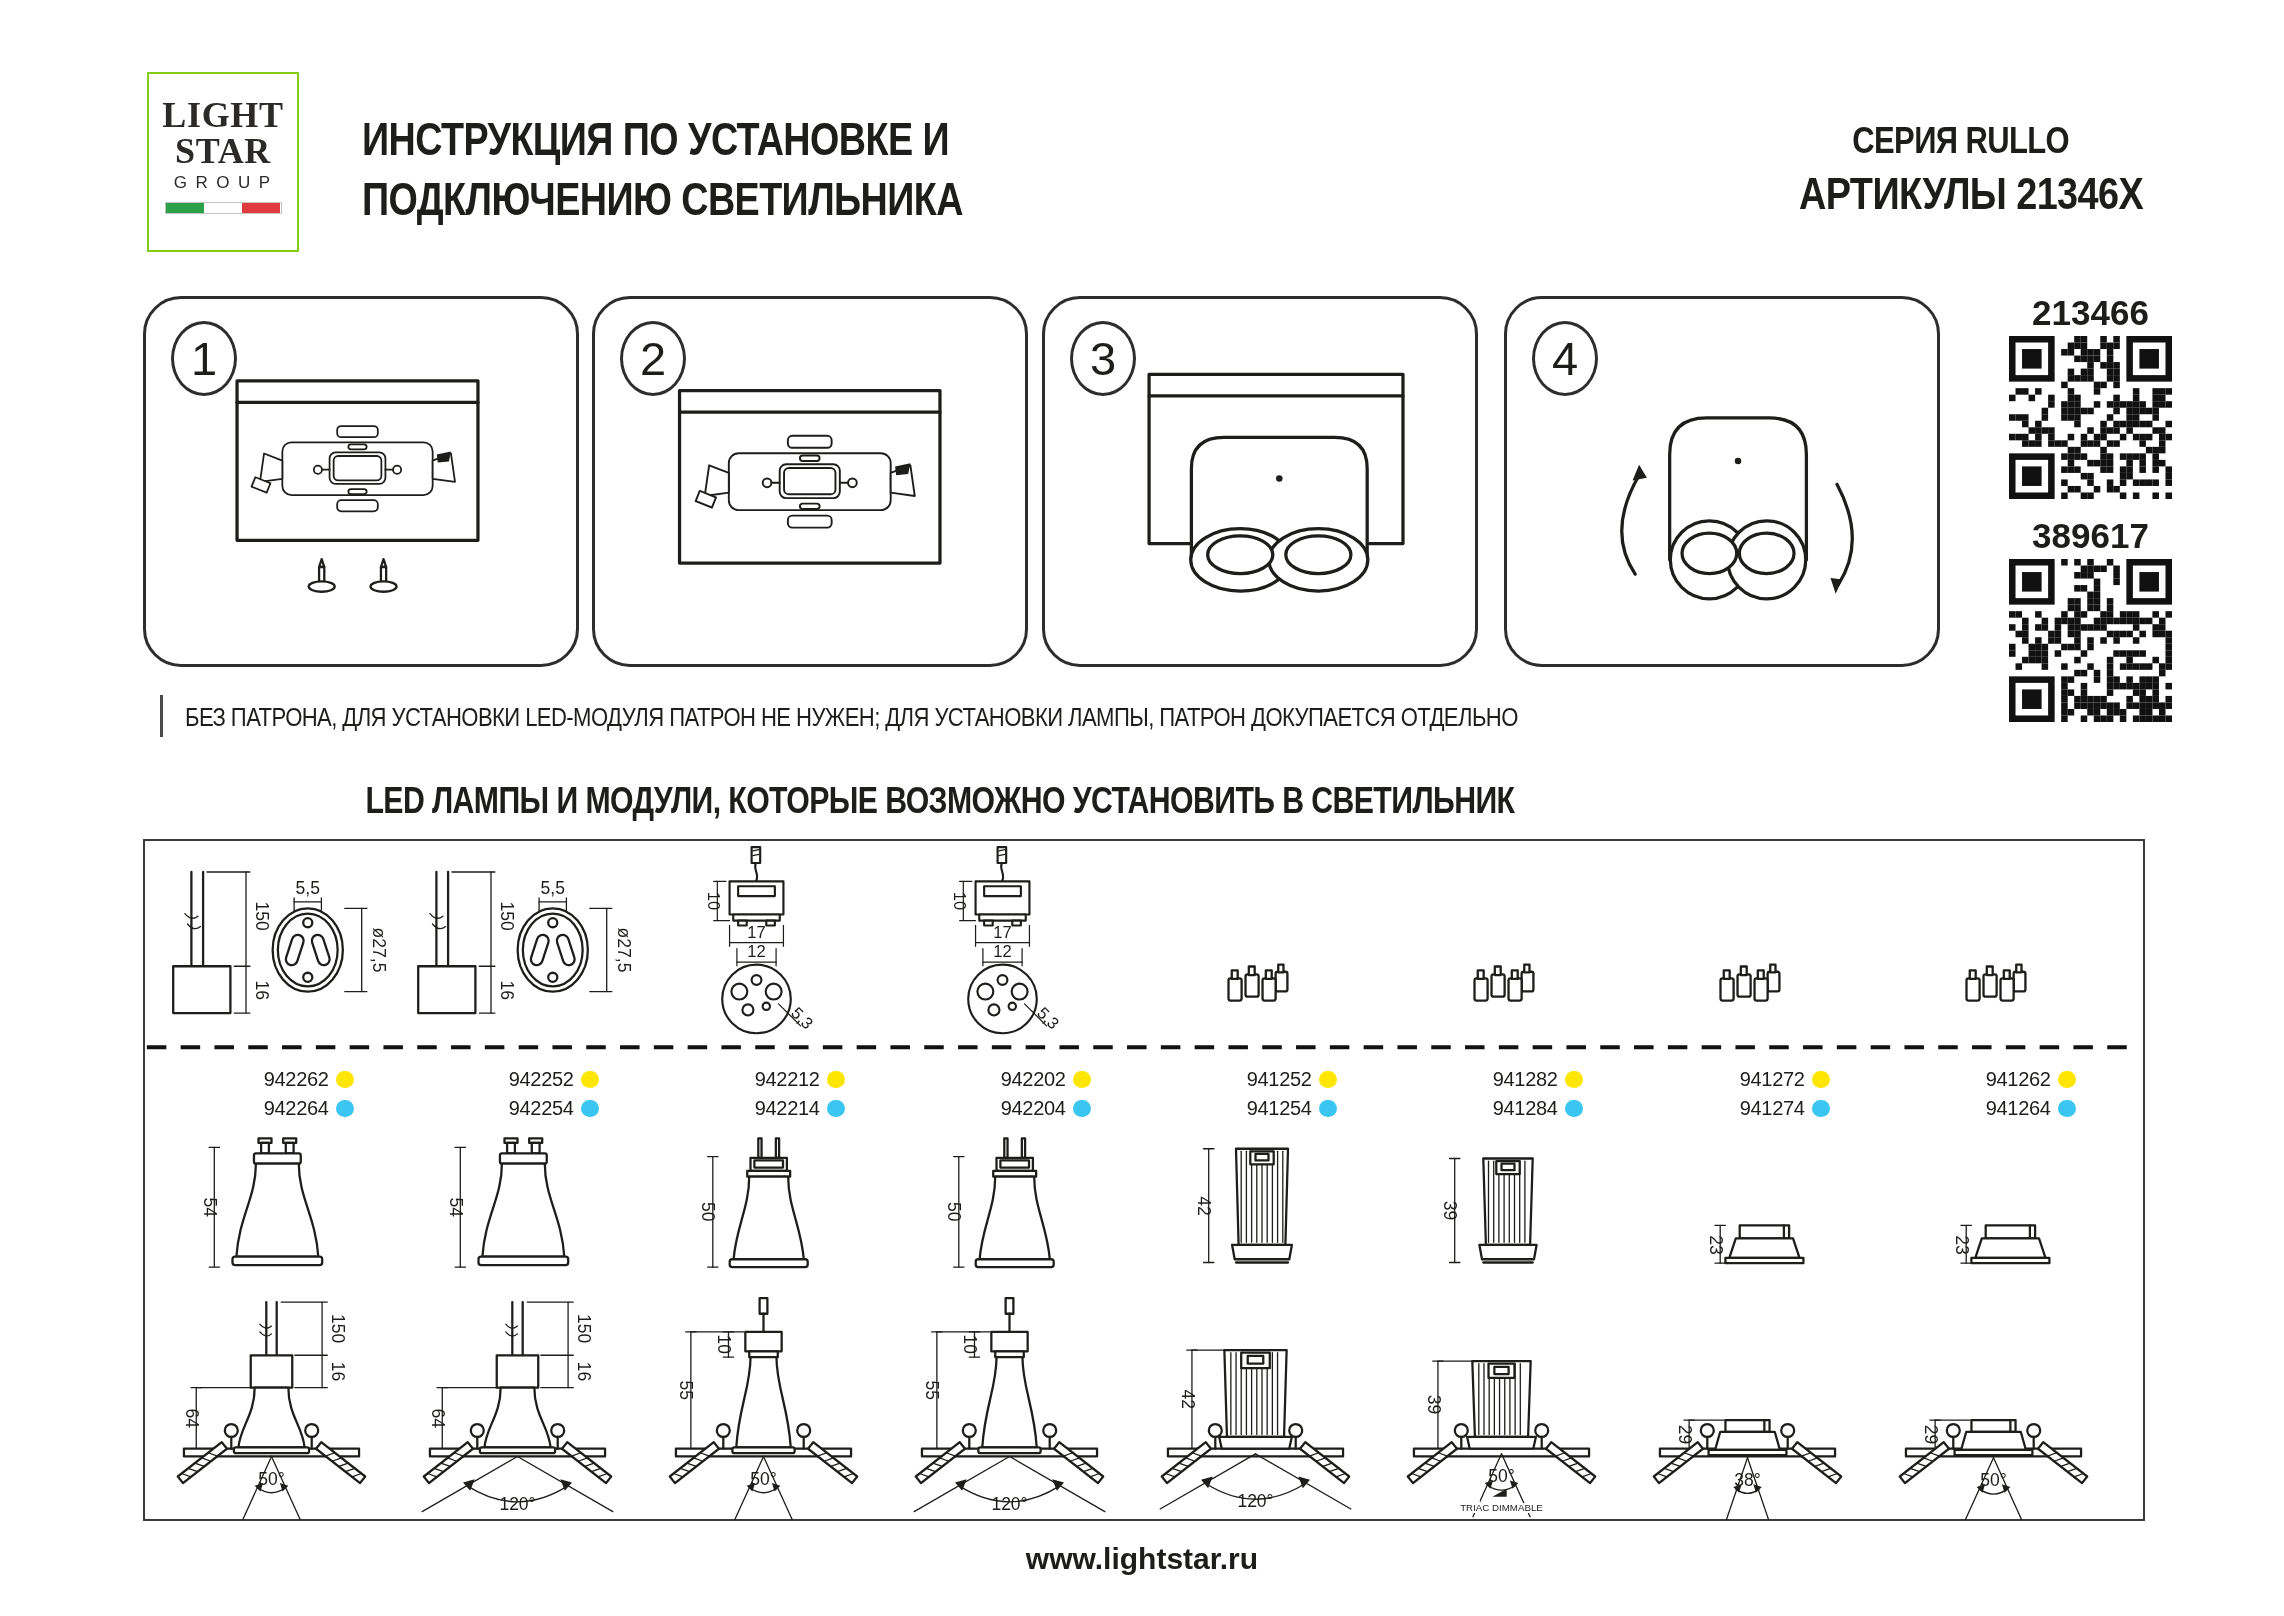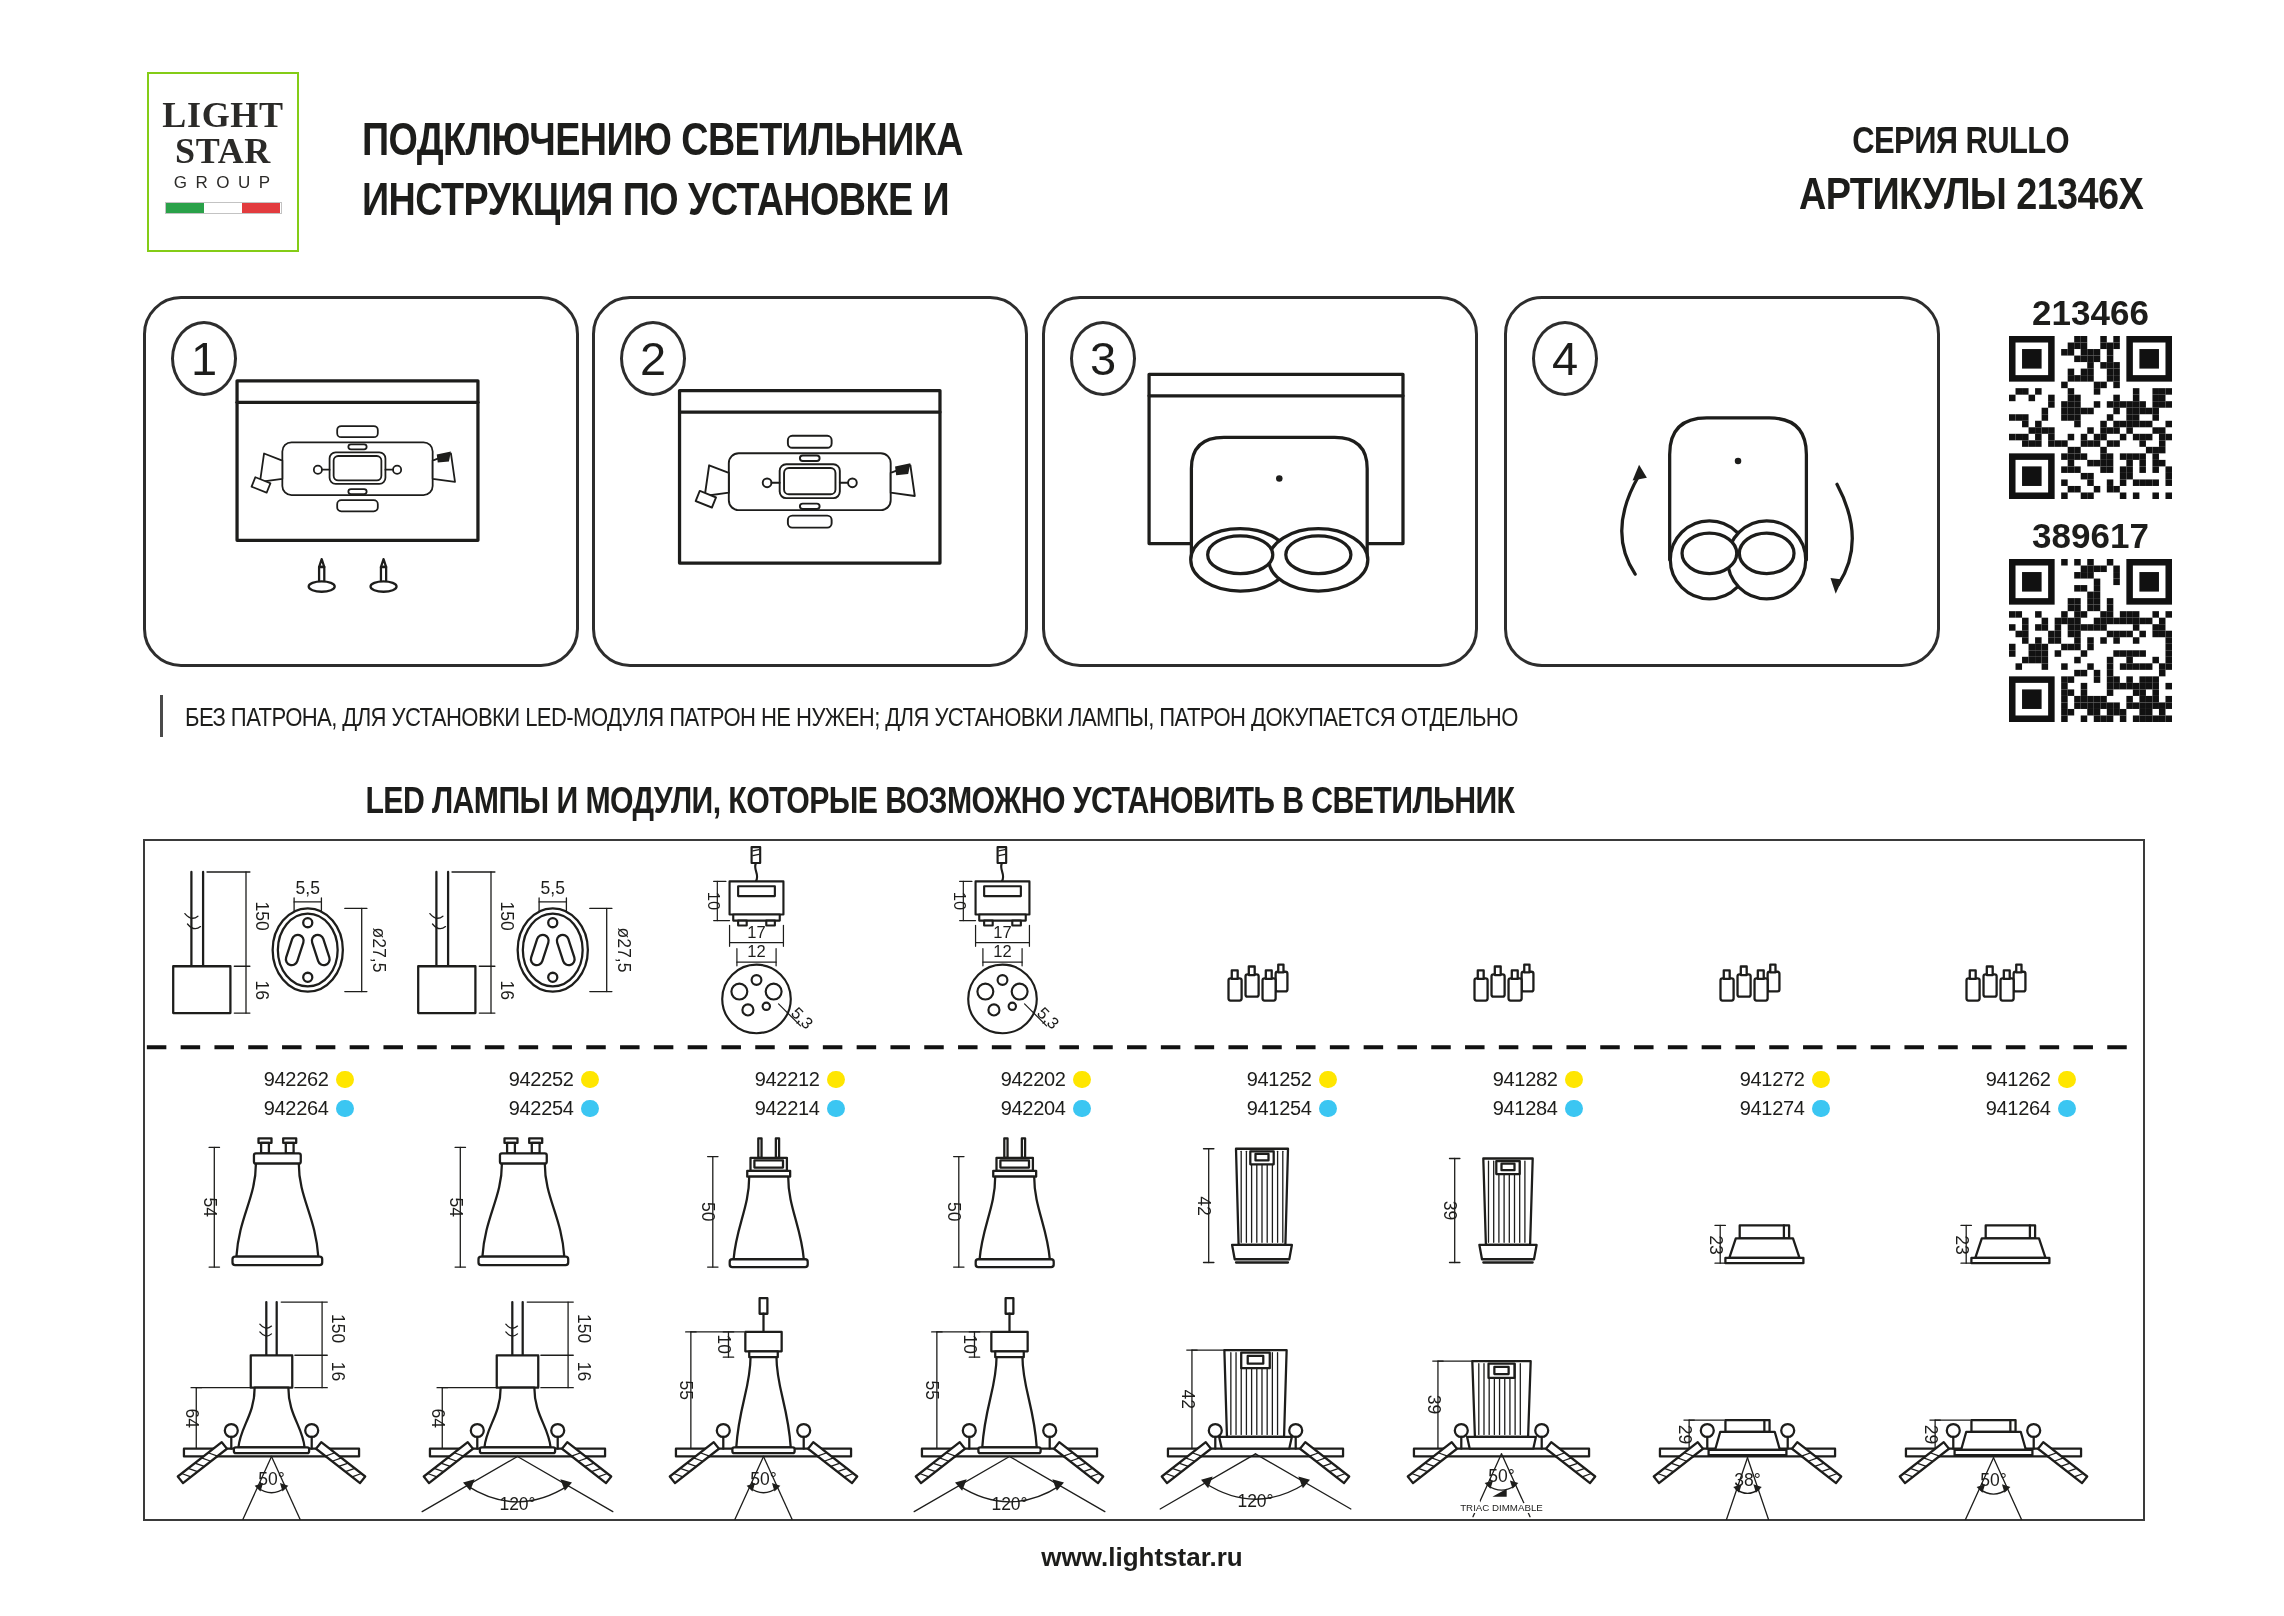--- a/index.html
+++ b/index.html
@@ -50,21 +50,21 @@
   
   .ln{stroke:#1d1d1b;stroke-width:3.5;fill:none;stroke-linecap:round;stroke-linejoin:round;}
   .lnf{stroke:#1d1d1b;stroke-width:3.5;fill:#fff;stroke-linejoin:round;}
   .ln2{stroke:#1d1d1b;stroke-width:2;fill:none;stroke-linecap:round;}
   .lnb{stroke:#1d1d1b;stroke-width:5;fill:none;stroke-linecap:round;stroke-linejoin:round;}
   .lnbf{stroke:#1d1d1b;stroke-width:5;fill:#fff;stroke-linejoin:round;}
   .dim{font-family:"Liberation Sans",sans-serif;font-size:27px;fill:#1d1d1b;}
   .dims{font-family:"Liberation Sans",sans-serif;font-size:15px;fill:#1d1d1b;}
   .fillk{fill:#1d1d1b;stroke:none;}
   
-  .footer{position:absolute;left:0;top:1542px;width:2284px;text-align:center;font-weight:700;font-size:26px;}
+  .footer{position:absolute;left:0;top:1542px;width:2284px;text-align:center;font-weight:700;font-size:30px;}
 </style>
 </head>
 <body>
 
 <svg width="0" height="0" style="position:absolute" aria-hidden="true">
   <defs>
     <g id="plate">
         <rect class="lnf" x="-135" y="0" width="270" height="12"></rect>
       </g>
     <g id="clipL">
@@ -145,22 +145,22 @@
     <div class="logo-star">STAR</div>
     <div class="logo-group">GROUP</div>
     <div class="flag">
         <span class="g"></span>
         <span class="w"></span>
         <span class="r"></span>
       </div>
   </div>
 
   <div class="title">
+    <div><span class="cond">ИНСТРУКЦИЯ ПО УСТАНОВКЕ И</span></div>
     <div><span class="cond">ПОДКЛЮЧЕНИЮ СВЕТИЛЬНИКА</span></div>
-    <div><span class="cond">ИНСТРУКЦИЯ ПО УСТАНОВКЕ И</span></div>
   </div>
 
   <div class="series">
     <div class="l1"><span class="condr">СЕРИЯ RULLO</span></div>
     <div class="l2"><span class="condr">АРТИКУЛЫ 21346X</span></div>
   </div>
 
   <div class="step" style="left:143px">
     <div class="stepnum">1</div>
     <svg width="365" height="306" viewBox="0 0 560 470">

